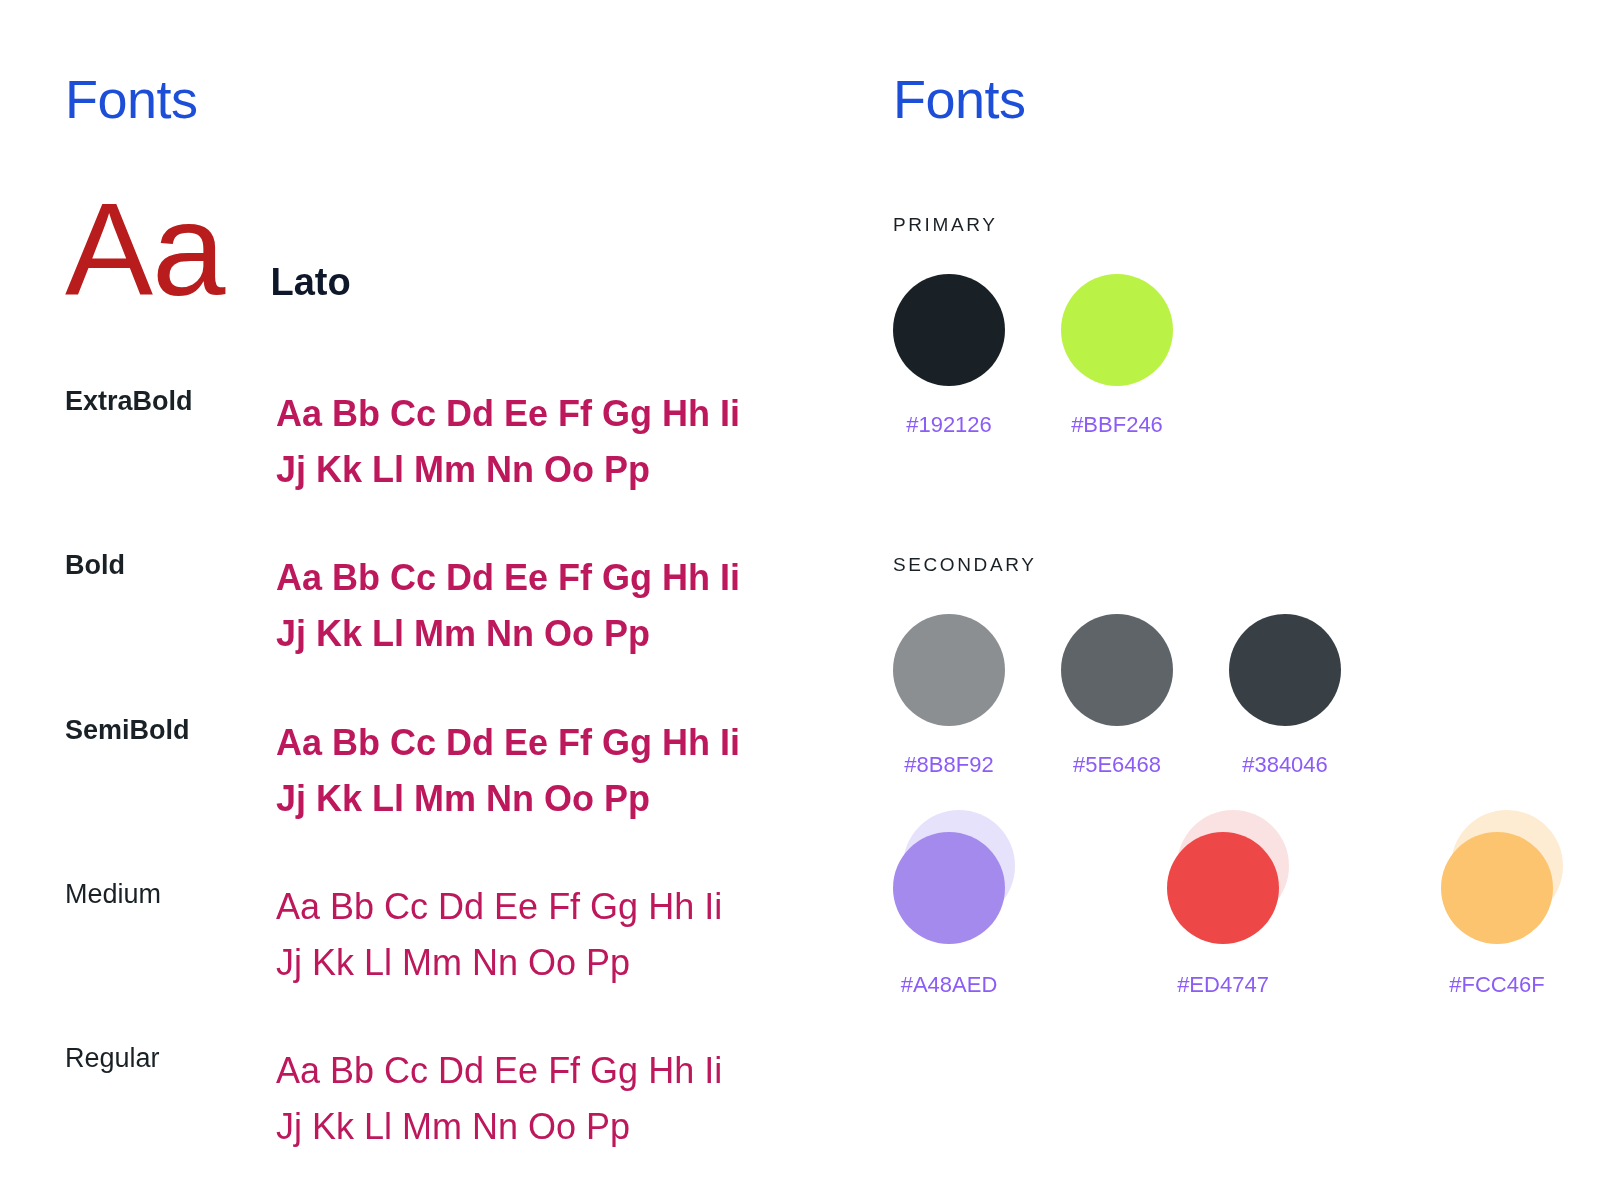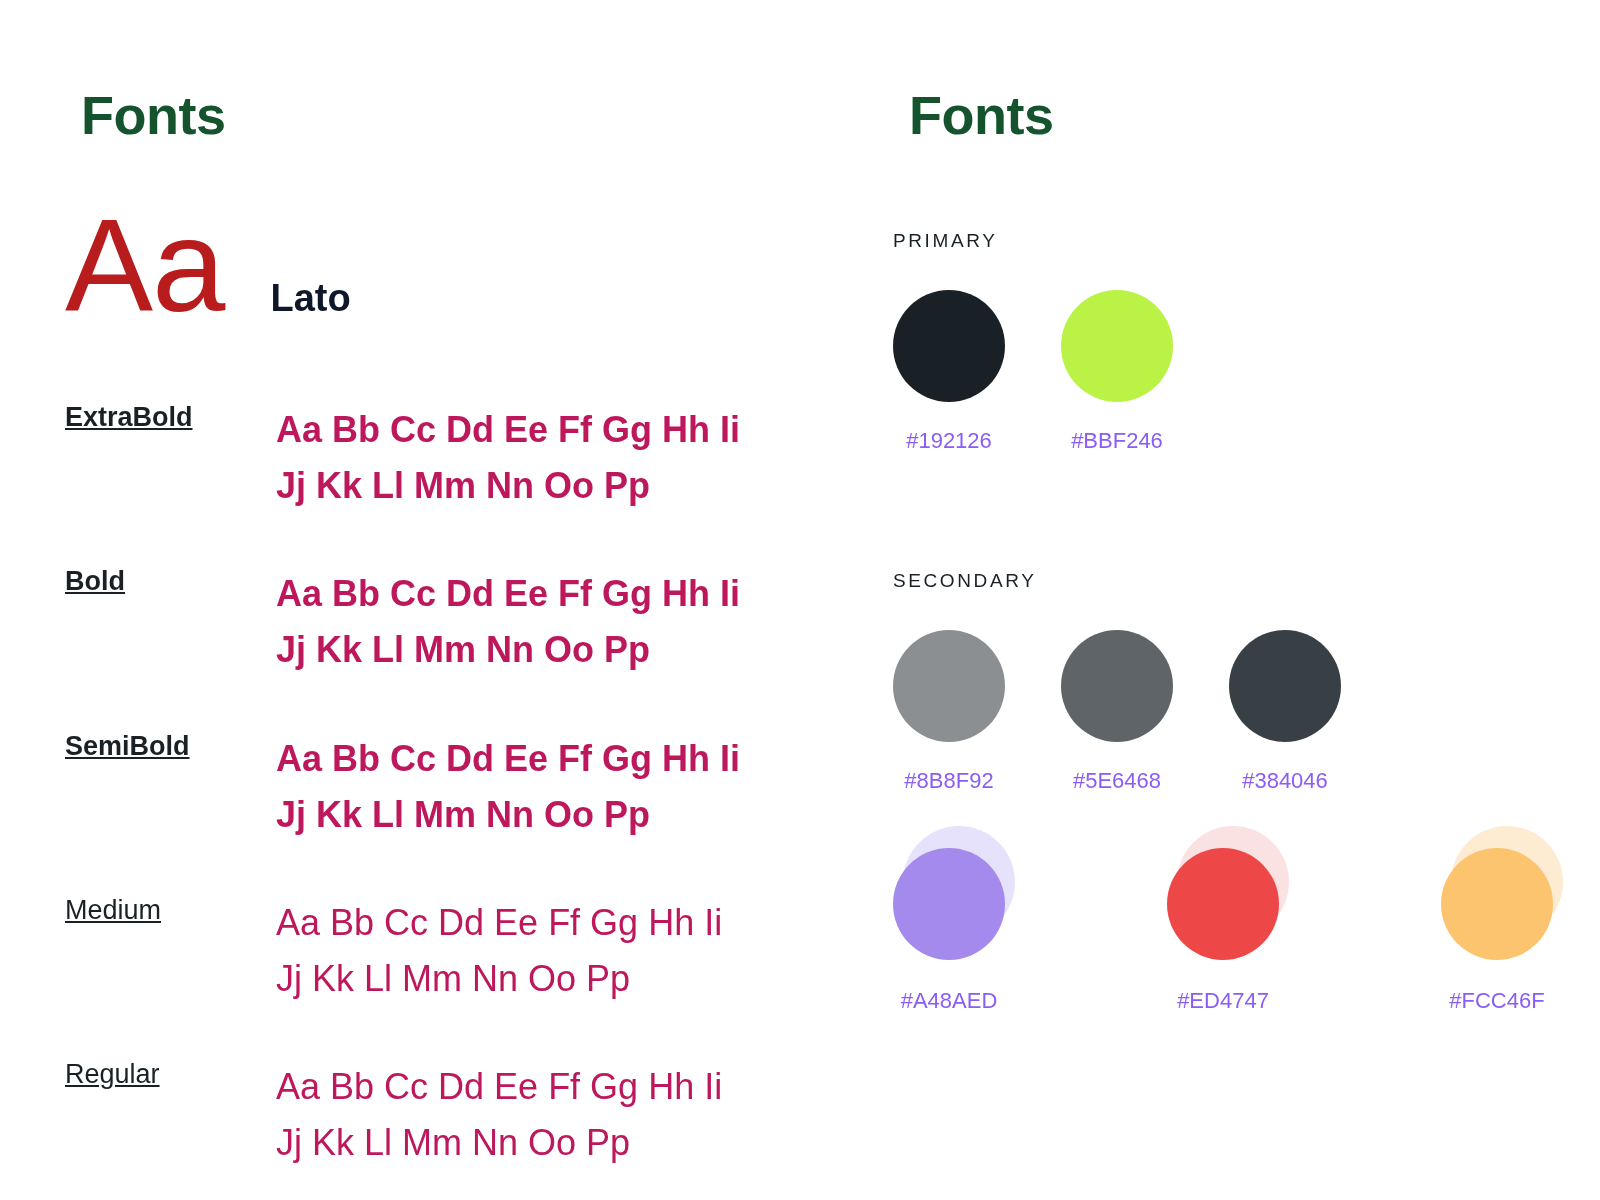--- a/index.html
+++ b/index.html
@@ -24,25 +24,25 @@
   
   .fonts-col {
     position: absolute;
     left: 65px;
     top: 72px;
     width: 760px;
   }
 
   .section-title {
     font-size: 54px;
-    font-weight: 700;
+    font-weight: 400;
     letter-spacing: -0.5px;
     line-height: 1;
-    color: #14532d;
-    margin: 16px;
+    color: #1d4ed8;
+    margin: 0;
   }
 
   .aa-row {
     margin-top: 58px;
     display: flex;
     align-items: baseline;
     height: 130px;
   }
   .aa-glyph {
     font-size: 132px;
@@ -68,21 +68,20 @@
     margin-bottom: 52px;
   }
   .weight-row:last-child { margin-bottom: 0; }
 
   .weight-label {
     width: 211px;
     flex: 0 0 211px;
     font-size: 27px;
     line-height: 1.16;
     color: #192126;
-    text-decoration: underline;
   }
   .weight-sample {
     flex: 1 1 auto;
     font-size: 36px;
     line-height: 1.56;
     color: #be185d;
     max-width: 470px;
   }
 
   .w-extrabold .weight-label,

